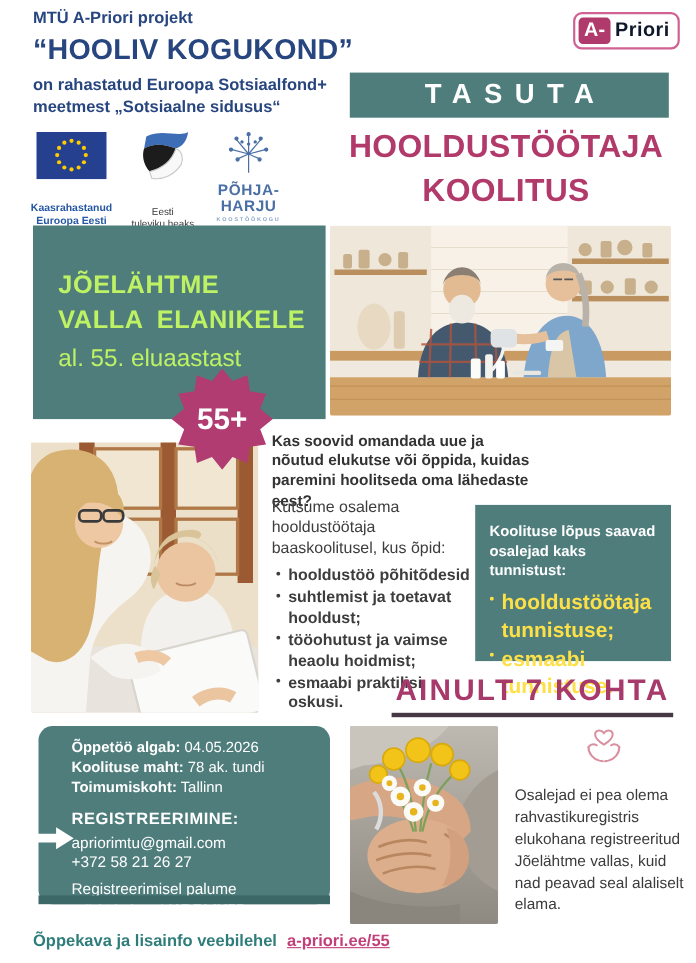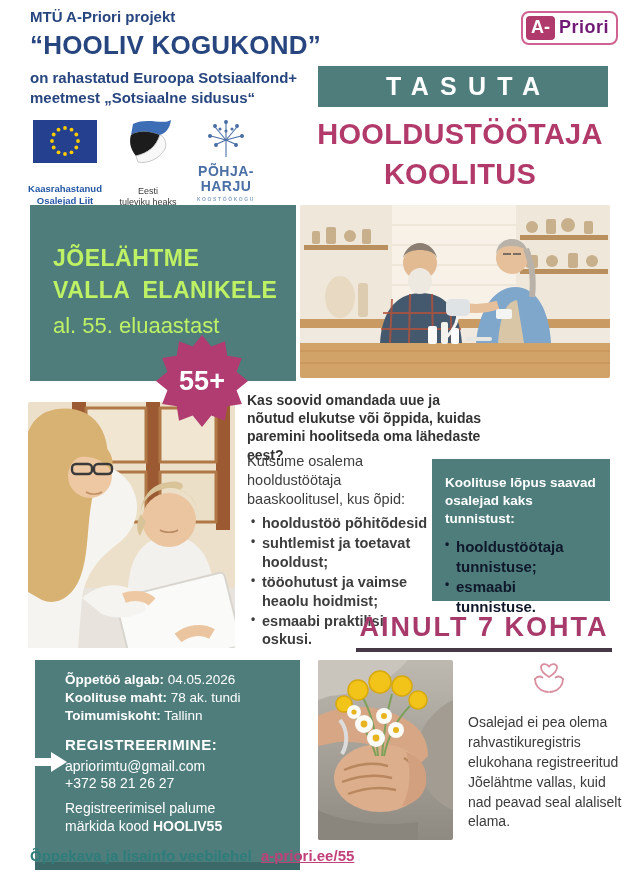--- a/index.html
+++ b/index.html
@@ -11,21 +11,21 @@
   .hdr-left{position:absolute;left:30px;top:8px;width:292px;color:#27457E;}
   .p-label{font-size:15px;font-weight:bold;}
   .p-title{font-size:26px;font-weight:bold;margin-top:5px;letter-spacing:.2px;}
   .p-fund{font-size:15px;font-weight:bold;margin-top:7px;line-height:1.32;width:288px;}
   .apriori{
     position:absolute;left:521px;top:11px;display:flex;align-items:center;gap:4px;
     border:2px solid #CF6292;border-radius:8px;padding:3px 7px 3px 3px;background:#fff;
   }
   .ap-badge{background:#B03A6B;color:#fff;font-weight:bold;font-size:18px;
     border-radius:4px;padding:2px 5px;line-height:1.1;}
-  .ap-name{color:#701a75;font-weight:bold;font-size:18px;letter-spacing:.5px;}
+  .ap-name{color:#0f172a;font-weight:bold;font-size:18px;letter-spacing:.5px;}
   
   .partner{position:absolute;text-align:center;}
   .partner .cap{font-size:9.5px;line-height:1.25;margin-top:16px;}
   .eu{left:28px;top:120px;width:74px;}
   .eu .cap{color:#2456A4;font-weight:bold;}
   .ee{left:110px;top:118px;width:76px;}
   .ee .cap{color:#3a3a3a;font-size:9px;}
   .ph{left:188px;top:116px;width:76px;color:#4A6FA5;}
   .ph-name{font-size:14px;font-weight:bold;line-height:1.08;margin-top:2px;letter-spacing:.5px;}
   .ph-sub{font-size:5px;letter-spacing:1.6px;color:#8AA6C8;margin-top:2px;font-weight:bold;}
@@ -59,28 +59,28 @@
     color:#3d3d3d;line-height:1.32;}
   .topics{position:absolute;left:247px;top:510px;width:182px;margin:4px;padding:0;font-weight:bold;}
   .topics li,.certs li{list-style:none;position:relative;padding-left:11px;
     font-size:14.5px;color:#3d3d3d;line-height:1.27;margin-bottom:2px;}
   .topics li::before,.certs li::before{content:"•";position:absolute;left:0;top:0;font-size:12px;}
   
   .cert-box{position:absolute;left:432px;top:449px;width:178px;height:142px;background:#4E7D7C;
     color:#fff;padding:15px 13px;box-sizing:border-box;margin-top:10px;}
   .cert-intro{font-size:13.5px;font-weight:bold;line-height:1.32;}
   .certs{margin:10px 0 0 0;padding:0;}
-  .certs li{font-size:15px;font-weight:bold;color:#0f172a;line-height:1.3;margin-bottom:1px;}
+  .certs li{font-size:19px;font-weight:bold;color:#fde047;line-height:1.3;margin-bottom:1px;}
   
   .scarcity{position:absolute;left:356px;top:612px;width:256px;text-align:center;
     color:#A8396B;font-size:27px;font-weight:bold;letter-spacing:2px;
     border-bottom:4px solid #463844;padding-bottom:5px;}
   
-  .reg-box{position:absolute;left:35px;top:660px;width:265px;height:210px;background:#4E7D7C;
-    color:#fff;padding:11px 0 0 30px;box-sizing:border-box;}
+  .reg-box{position:absolute;left:35px;top:660px;width:265px;height:162px;background:#4E7D7C;
+    color:#fff;padding:11px 0 0 30px;box-sizing:border-box;border-radius:13px;}
   .reg-row{font-size:13.5px;line-height:18px;}
   .reg-row b{font-weight:bold;}
   .reg-head{font-size:15px;font-weight:bold;letter-spacing:.5px;margin-top:11px;}
   .reg-mail{font-size:14px;margin-top:5px;line-height:17px;}
   .reg-phone{font-size:14px;line-height:17px;}
   .reg-note{font-size:14px;margin-top:8px;width:200px;line-height:17.5px;}
   .reg-note b{font-weight:bold;}
   .reg-strip{position:absolute;left:0;bottom:0;width:100%;height:8px;background:#3C6868;}
   .reg-arrow{position:absolute;left:-8px;top:90px;}
   
@@ -128,21 +128,21 @@
         <circle cx="19" cy="21" r="1.9"></circle>
           <circle cx="20.7" cy="14.5" r="1.9"></circle>
         <circle cx="25.5" cy="9.7" r="1.9"></circle>
           <circle cx="32" cy="8" r="1.9"></circle>
         <circle cx="38.5" cy="9.7" r="1.9"></circle>
           <circle cx="43.3" cy="14.5" r="1.9"></circle>
       </g>
     </svg>
     <div class="cap">
       <div>Kaasrahastanud</div>
-      <div>Osalejad Liit</div>
+      <div>Euroopa Eesti</div>
     </div>
   </div>
 
   <div class="partner ee">
     <svg width="58" height="48" viewBox="0 0 58 48">
       <path d="M14,6 C28,-1 44,7 52,2 C51,10 47,15 41,17 C30,13 21,12 12,17 Z" fill="#3D6DB5"></path>
       <path d="M12,17 C21,12 30,13 41,17 C37,29 29,35 17,38 C11,31 10,23 12,17 Z" fill="#1C1C1C"></path>
       <path d="M17,38 C29,35 37,29 41,17 C46,19 48,25 46,31 C40,41 29,46 19,44 Z" fill="#F8F8F8" stroke="#C9C9C9" stroke-width="1"></path>
     </svg>
     <div class="cap">

